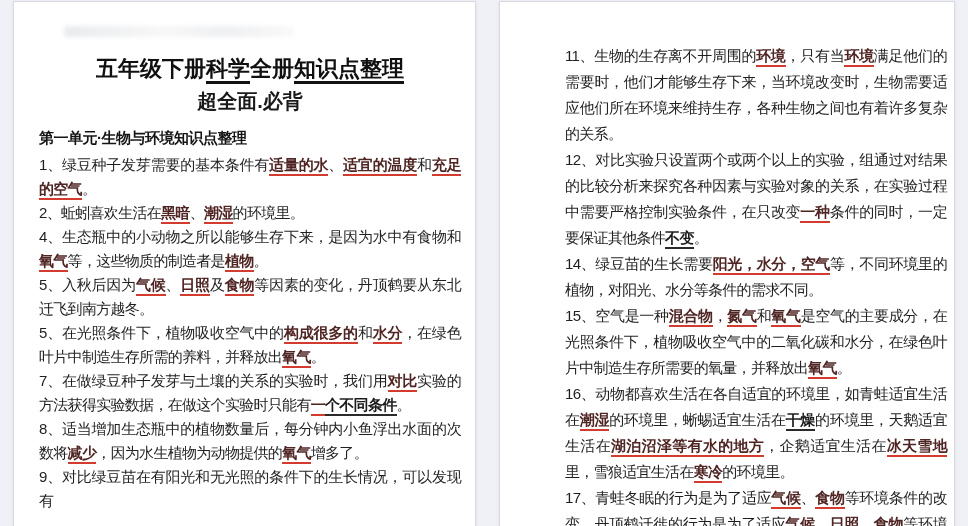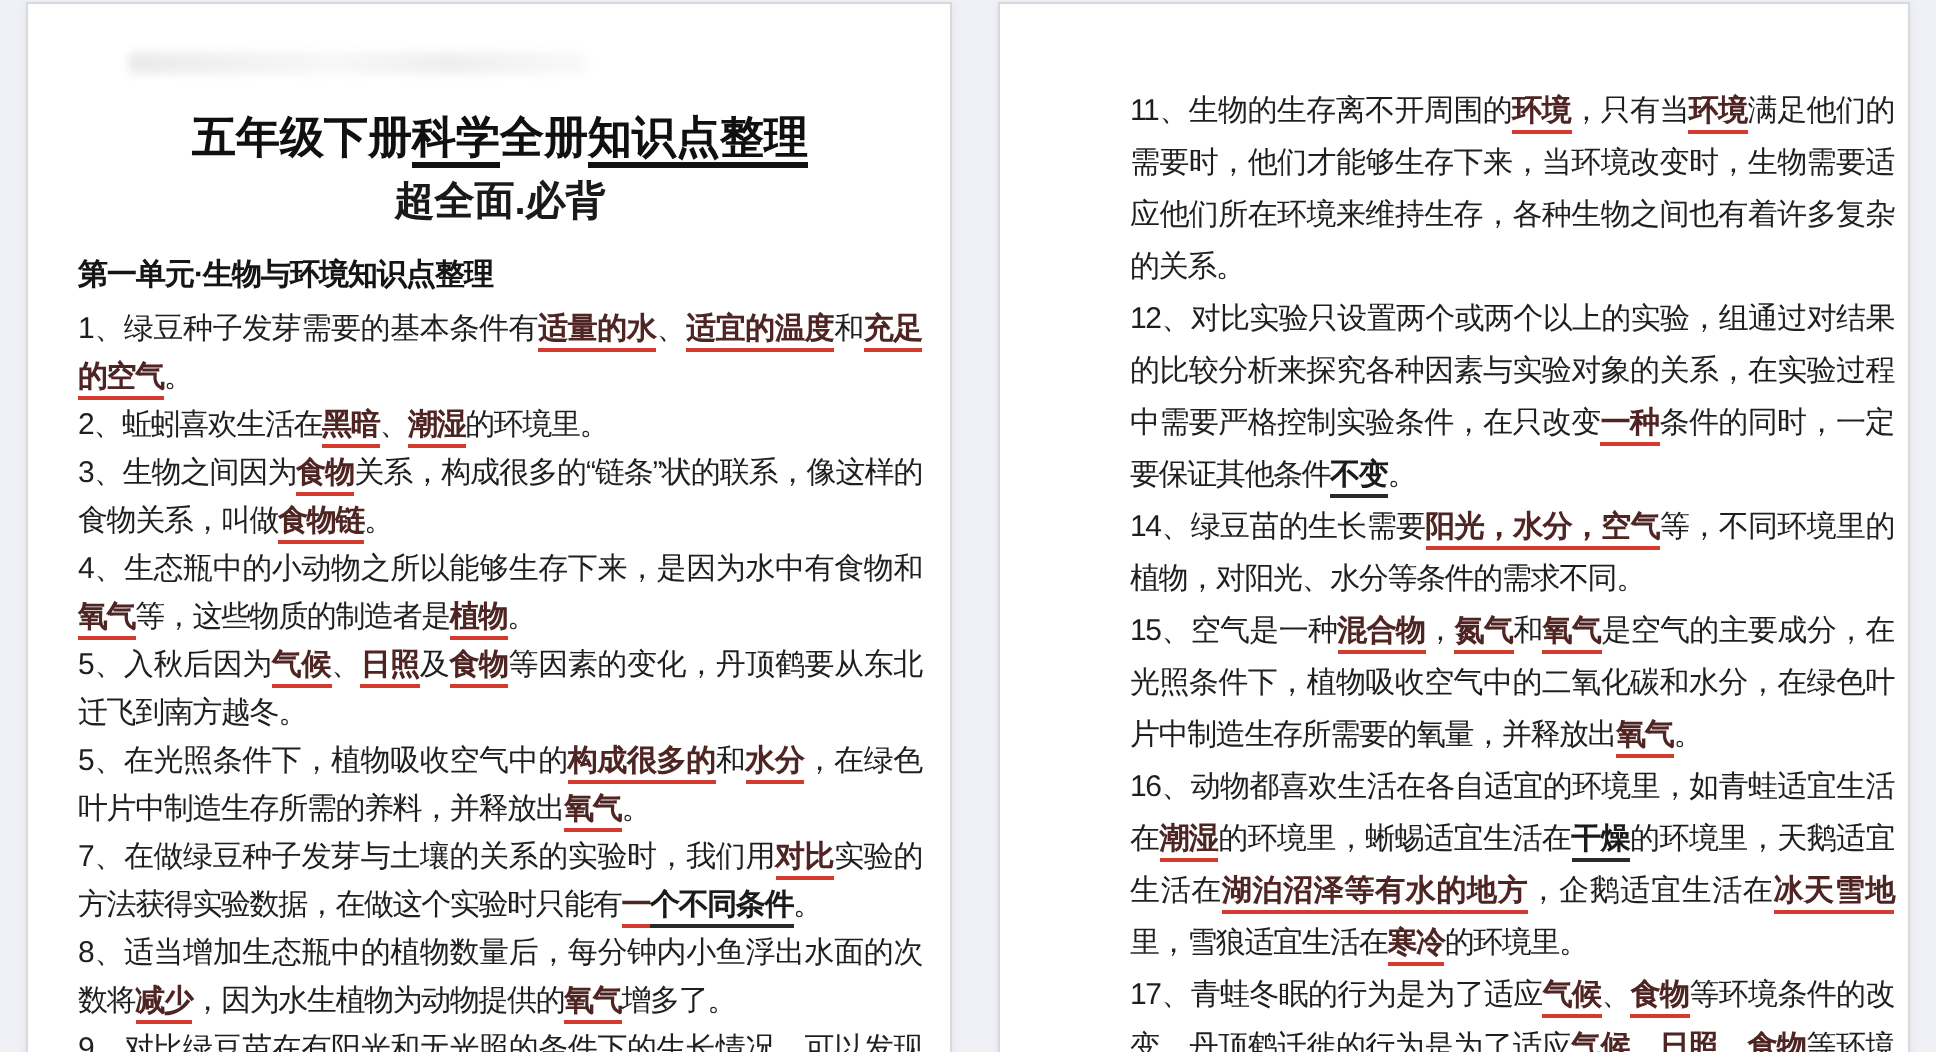--- a/index.html
+++ b/index.html
@@ -88,21 +88,20 @@
 <div class="viewport">
 
   <div class="page page-left">
     <div class="watermark"></div>
     <div class="doc-title"><span class="sg sg-b">五年级下册</span><span class="sg sg-d">科学</span><span class="sg sg-b">全册</span><span class="sg sg-d">知识点整理</span></div>
     <div class="doc-subtitle">超全面.必背</div>
     <div class="section-heading">第一单元·生物与环境知识点整理</div>
     <div class="body-flow">
         <p class="para"><span class="sg sg-p">1、绿豆种子发芽需要的基本条件有</span><span class="sg sg-r">适量的水</span><span class="sg sg-p">、</span><span class="sg sg-r">适宜的温度</span><span class="sg sg-p">和</span><span class="sg sg-r">充足的空气</span><span class="sg sg-p">。</span></p>
         <p class="para"><span class="sg sg-p">2、蚯蚓喜欢生活在</span><span class="sg sg-r">黑暗</span><span class="sg sg-p">、</span><span class="sg sg-r">潮湿</span><span class="sg sg-p">的环境里。</span></p>
-        <p class="para"><span class="sg sg-p">3、生物之间因为</span><span class="sg sg-r">食物</span><span class="sg sg-p">关系，构成很多的“链条”状的联系，像这样的食物关系，叫做</span><span class="sg sg-r">食物链</span><span class="sg sg-p">。</span></p>
         <p class="para"><span class="sg sg-p">4、生态瓶中的小动物之所以能够生存下来，是因为水中有食物和</span><span class="sg sg-r">氧气</span><span class="sg sg-p">等，这些物质的制造者是</span><span class="sg sg-r">植物</span><span class="sg sg-p">。</span></p>
         <p class="para"><span class="sg sg-p">5、入秋后因为</span><span class="sg sg-r">气候</span><span class="sg sg-p">、</span><span class="sg sg-r">日照</span><span class="sg sg-p">及</span><span class="sg sg-r">食物</span><span class="sg sg-p">等因素的变化，丹顶鹤要从东北迁飞到南方越冬。</span></p>
         <p class="para"><span class="sg sg-p">5、在光照条件下，植物吸收空气中的</span><span class="sg sg-r">构成很多的</span><span class="sg sg-p">和</span><span class="sg sg-r">水分</span><span class="sg sg-p">，在绿色叶片中制造生存所需的养料，并释放出</span><span class="sg sg-r">氧气</span><span class="sg sg-p">。</span></p>
         <p class="para"><span class="sg sg-p">7、在做绿豆种子发芽与土壤的关系的实验时，我们用</span><span class="sg sg-r">对比</span><span class="sg sg-p">实验的方法获得实验数据，在做这个实验时只能有</span><span class="sg sg-r">一</span><span class="sg sg-d">个不同条件</span><span class="sg sg-p">。</span></p>
         <p class="para"><span class="sg sg-p">8、适当增加生态瓶中的植物数量后，每分钟内小鱼浮出水面的次数将</span><span class="sg sg-r">减少</span><span class="sg sg-p">，因为水生植物为动物提供的</span><span class="sg sg-r">氧气</span><span class="sg sg-p">增多了。</span></p>
         <p class="para"><span class="sg sg-p">9、对比绿豆苗在有阳光和无光照的条件下的生长情况，可以发现有</span></p>
       </div>
   </div>
 
   <div class="page page-right">

